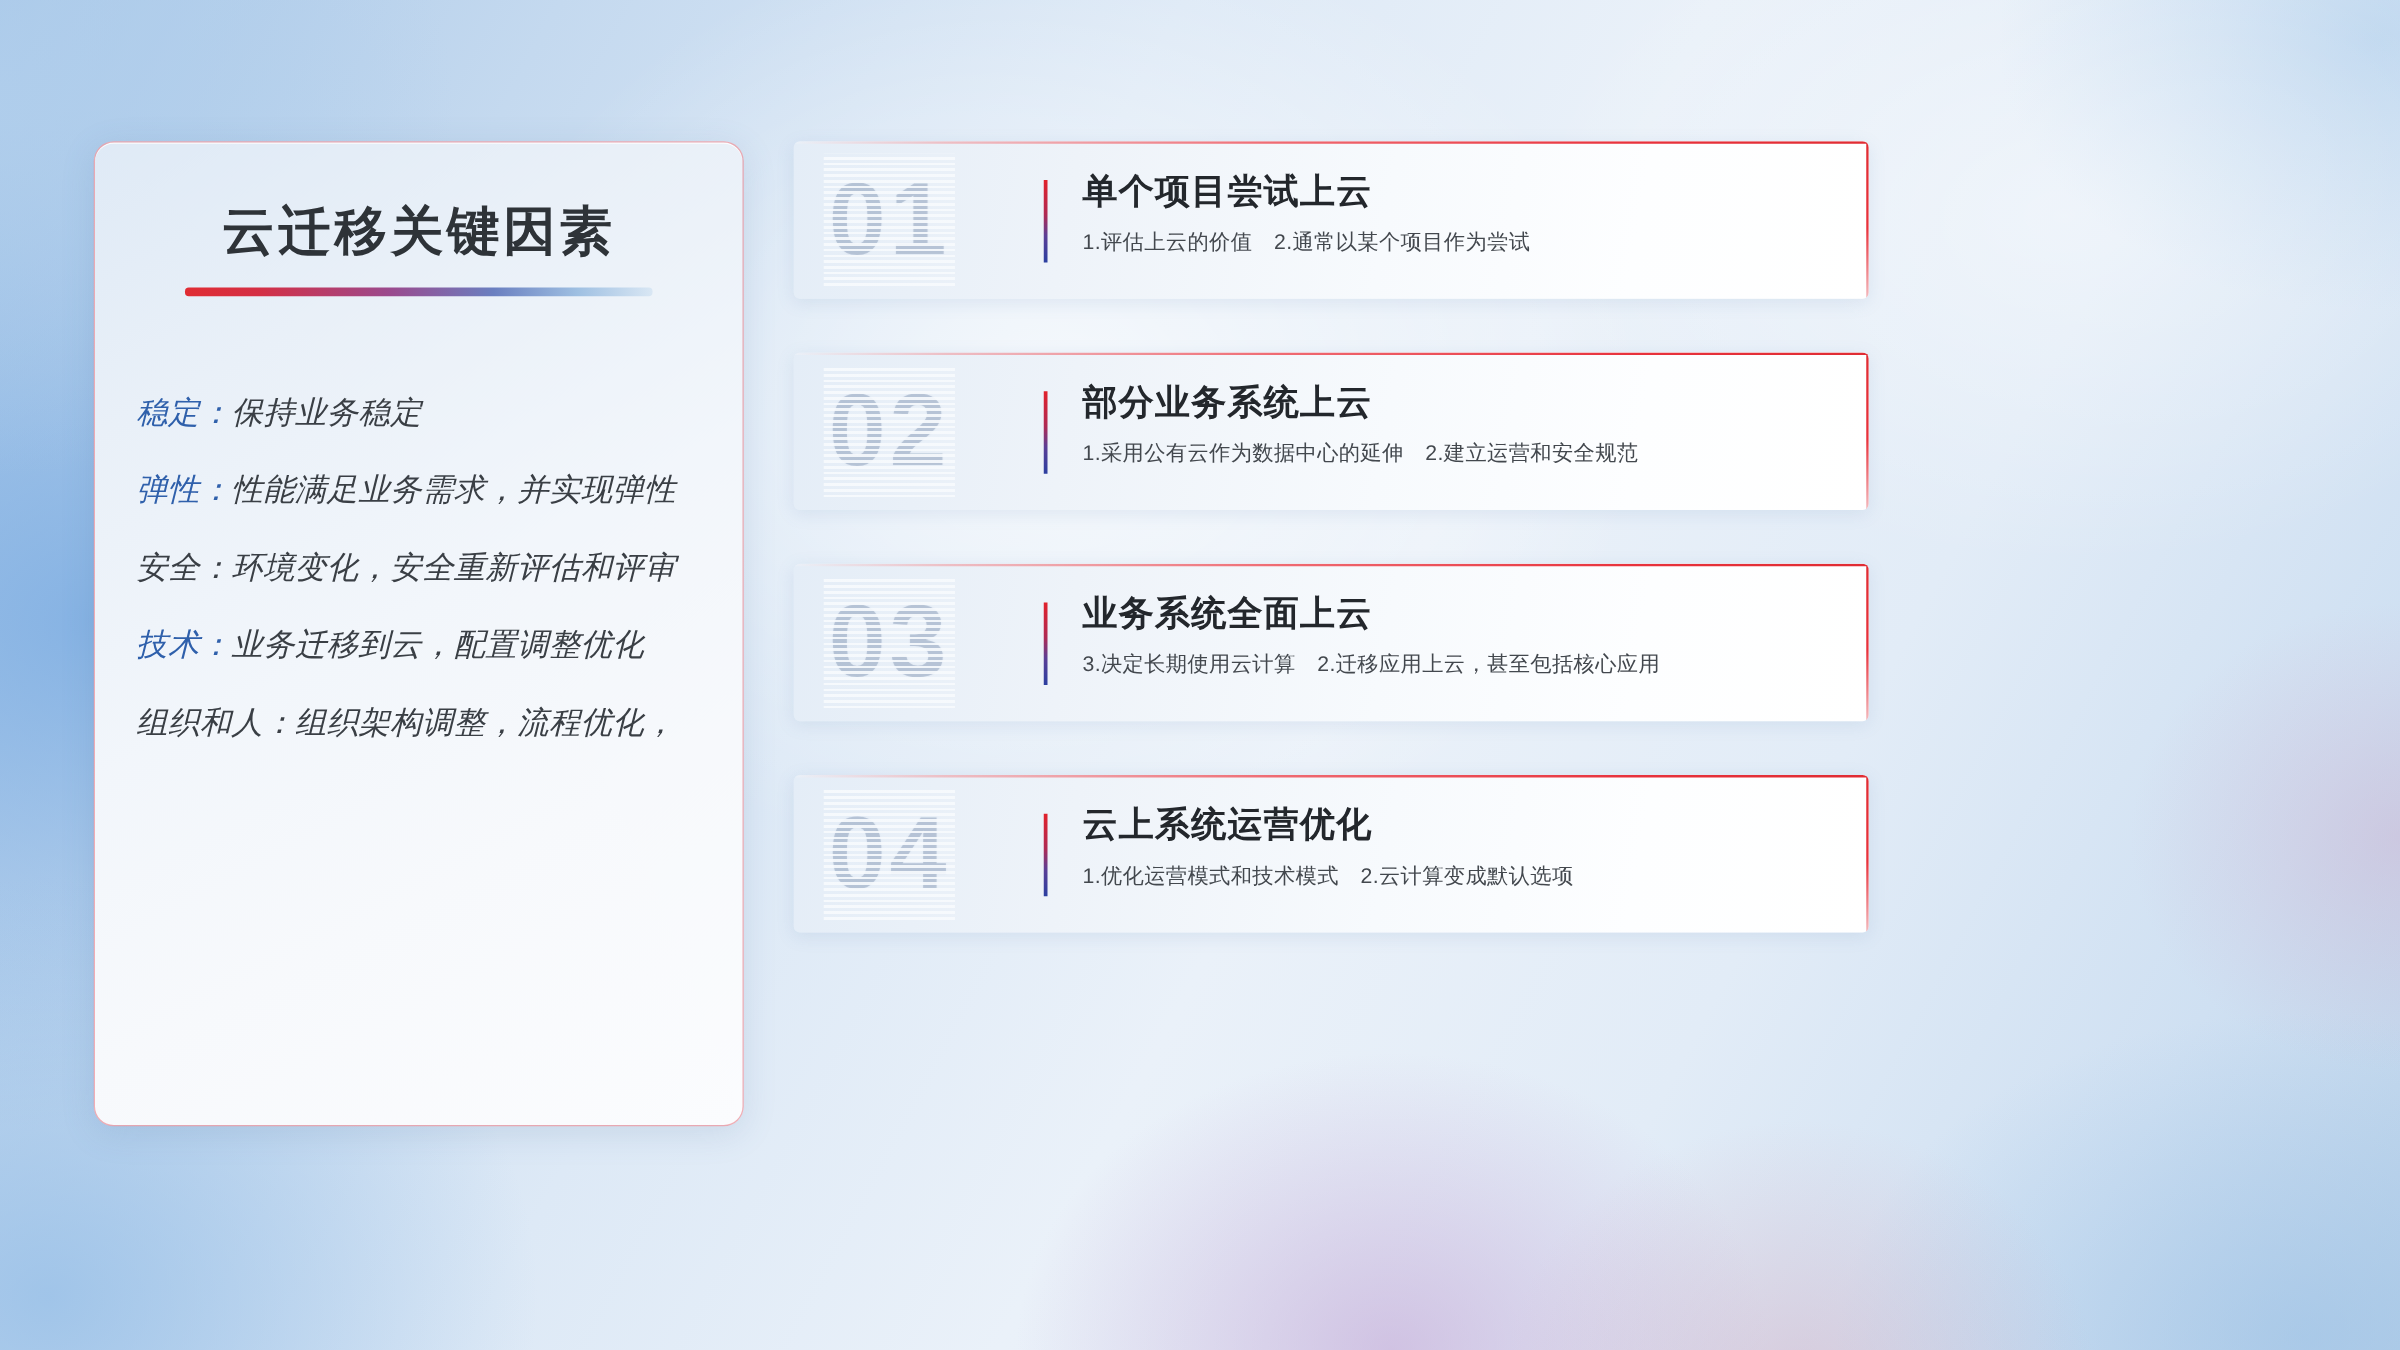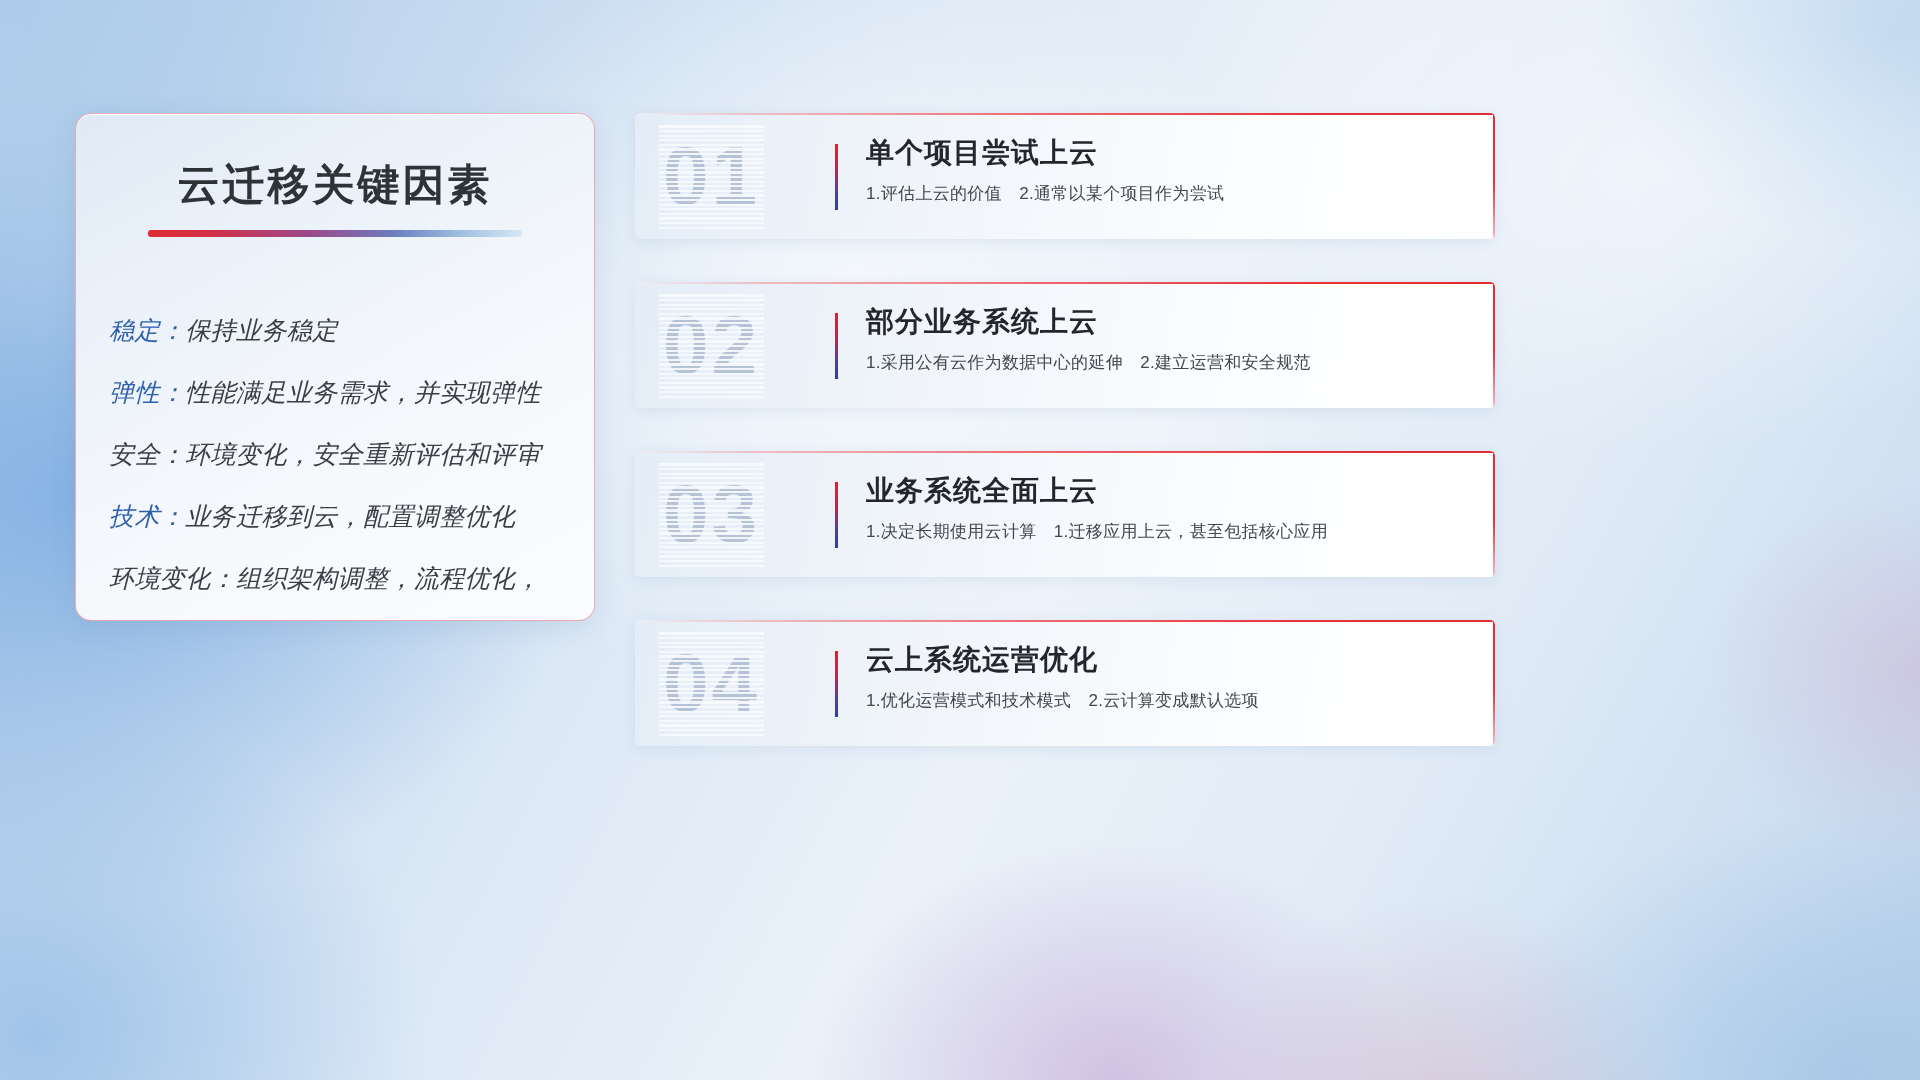--- a/index.html
+++ b/index.html
@@ -23,21 +23,21 @@
   .bg-p1 { background:radial-gradient(ellipse 430px 340px at 58% 100%, rgba(196,168,214,.62) 0%, rgba(196,168,214,0) 70%); }
   .bg-p2 { background:radial-gradient(ellipse 330px 300px at 75% 103%, rgba(214,176,196,.50) 0%, rgba(214,176,196,0) 72%); }
   .bg-p3 { background:radial-gradient(ellipse 300px 260px at 100% 62%, rgba(206,176,206,.45) 0%, rgba(206,176,206,0) 72%); }
   .bg-w1 { background:radial-gradient(ellipse 700px 560px at 44% 30%, rgba(255,255,255,.72) 0%, rgba(255,255,255,0) 68%); }
   .bg-w2 { background:radial-gradient(ellipse 620px 400px at 86% 16%, rgba(255,255,255,.42) 0%, rgba(255,255,255,0) 70%); }
   .bg-c1 { background:radial-gradient(ellipse 420px 300px at 99% 3%, rgba(168,202,234,.60) 0%, rgba(168,202,234,0) 72%); }
   .bg-c2 { background:radial-gradient(ellipse 520px 360px at 96% 99%, rgba(150,190,228,.55) 0%, rgba(150,190,228,0) 72%); }
 
   
   #left-panel {
-    position:absolute; left:75px; top:113px; width:520px; height:508px;
+    position:absolute; left:75px; top:113px; width:520px; height:788px;
     border-radius:16px;
     background:linear-gradient(152deg,#dfeaf6 0%,#e9f0f8 22%,#f2f6fb 48%,#f7f9fc 70%,#fbfcfe 100%);
     border:1.4px solid rgba(232,110,120,.55);
     box-shadow:0 6px 26px rgba(90,125,170,.16), inset 0 1px 0 rgba(255,255,255,.85);
   }
   #panel-head { padding:48px 0 0 0; text-align:center; }
   #panel-title {
     font-size:42px; font-weight:bold; color:#2e3338; letter-spacing:3px;
     line-height:1.1;
   }
@@ -132,21 +132,21 @@
     <div class="factor-row">
       <span class="factor-label" style="color: rgb(47, 96, 171);">弹性：</span><span class="factor-text">性能满足业务需求，并实现弹性</span>
     </div>
     <div class="factor-row">
       <span class="factor-label plain" style="color: rgb(58, 63, 69);">安全：</span><span class="factor-text">环境变化，安全重新评估和评审</span>
     </div>
     <div class="factor-row">
       <span class="factor-label" style="color: rgb(47, 96, 171);">技术：</span><span class="factor-text">业务迁移到云，配置调整优化</span>
     </div>
     <div class="factor-row">
-      <span class="factor-label plain" style="color: rgb(58, 63, 69);">环境变化：</span><span class="factor-text">组织架构调整，流程优化，</span>
+      <span class="factor-label plain" style="color: rgb(58, 63, 69);">组织和人：</span><span class="factor-text">组织架构调整，流程优化，</span>
     </div>
   </div>
 </section>
 
 <section id="cards">
 
   <article class="step-card">
     <div class="card-num"><span>01</span></div>
     <div class="card-divider"></div>
     <div class="card-body">
@@ -162,21 +162,21 @@
       <h2 class="card-title">部分业务系统上云</h2>
       <p class="card-desc">1.采用公有云作为数据中心的延伸　2.建立运营和安全规范</p>
     </div>
   </article>
 
   <article class="step-card">
     <div class="card-num"><span>03</span></div>
     <div class="card-divider"></div>
     <div class="card-body">
       <h2 class="card-title">业务系统全面上云</h2>
-      <p class="card-desc">1.决定长期使用云计算　1.迁移应用上云，甚至包括核心应用</p>
+      <p class="card-desc">3.决定长期使用云计算　2.迁移应用上云，甚至包括核心应用</p>
     </div>
   </article>
 
   <article class="step-card">
     <div class="card-num"><span>04</span></div>
     <div class="card-divider"></div>
     <div class="card-body">
       <h2 class="card-title">云上系统运营优化</h2>
       <p class="card-desc">1.优化运营模式和技术模式　2.云计算变成默认选项</p>
     </div>

